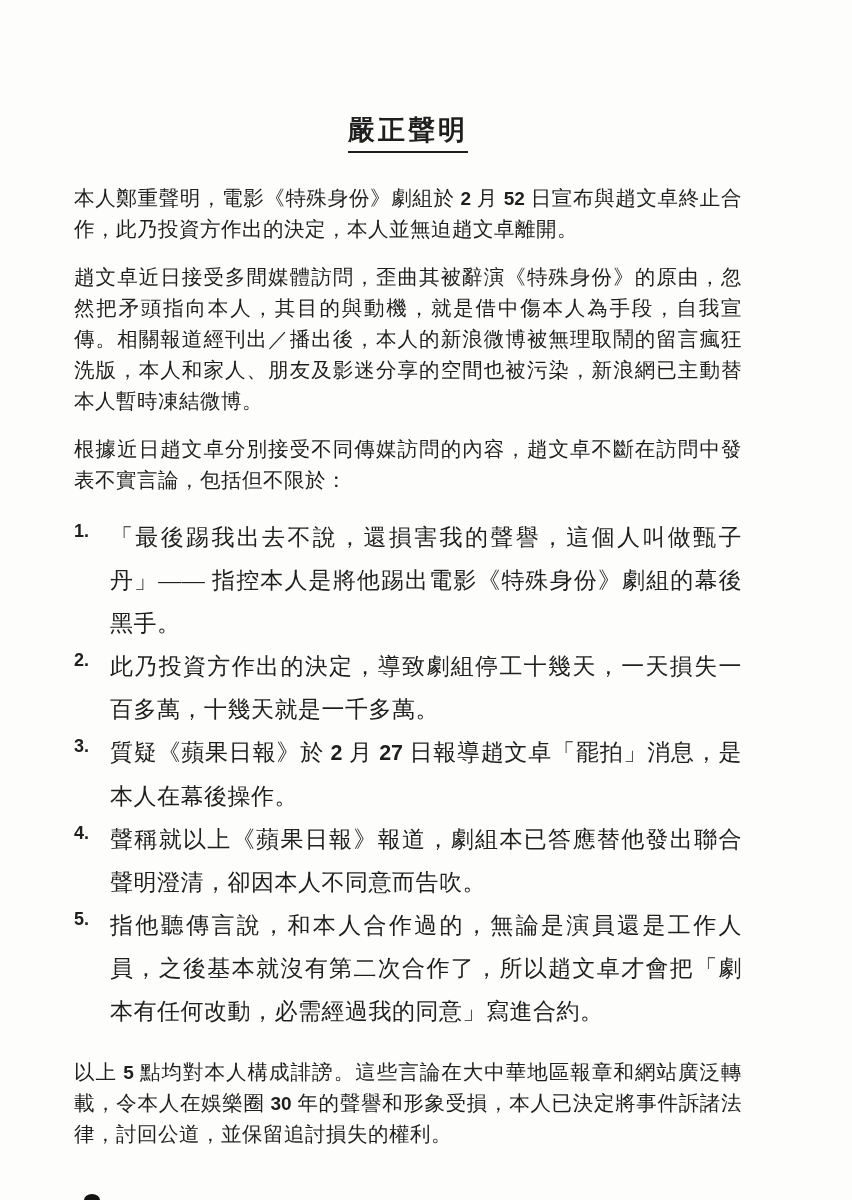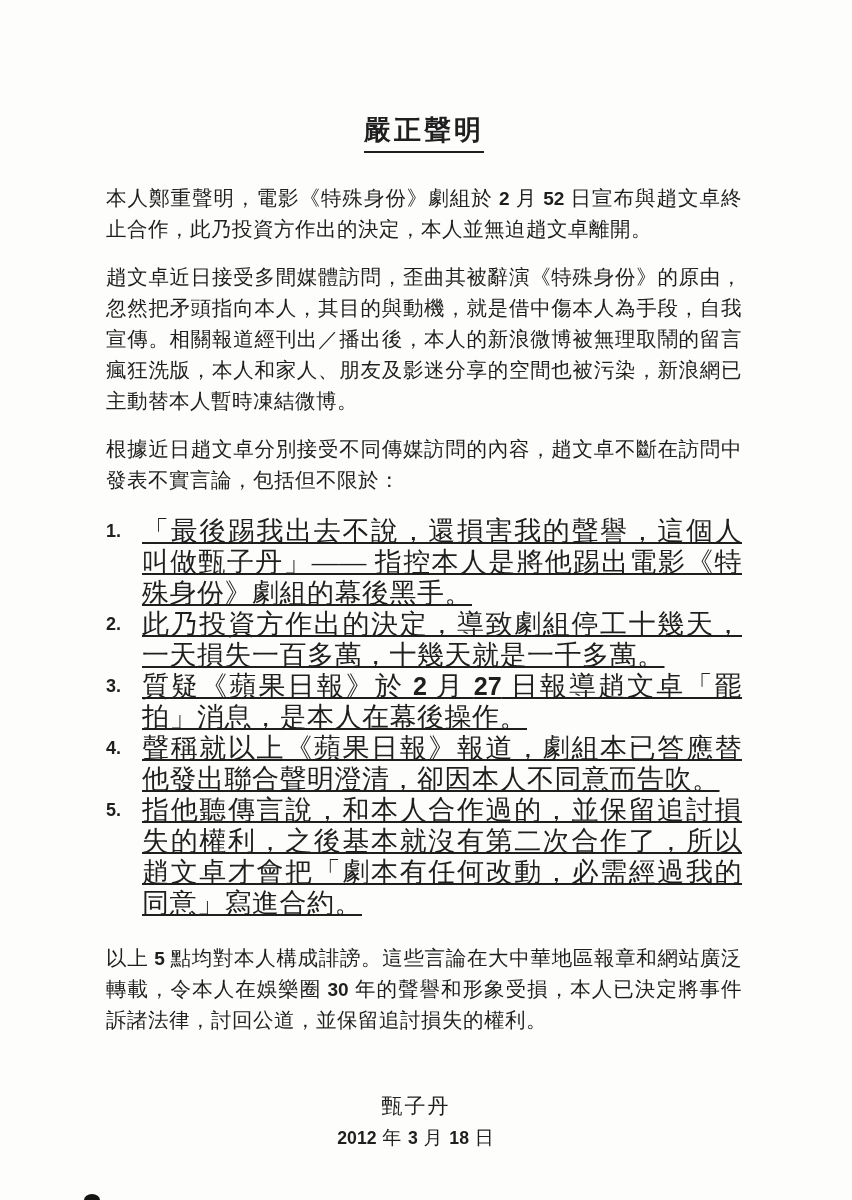--- a/index.html
+++ b/index.html
@@ -10,21 +10,21 @@
   .page {
     position: relative;
     width: 852px;
     height: 1200px;
     margin: 0 auto;
     background: #fdfdfc;
     color: #1f1f1f;
     font-family: "Liberation Serif", "DejaVu Serif", serif;
     overflow: hidden;
     box-sizing: border-box;
-    padding: 112px 110px 0 106px;
+    padding: 112px 110px 0 74px;
   }
   .title-wrap {
     text-align: center;
     margin: 0 0 30px 0;
   }
   .doc-title {
     display: inline-block;
     font-size: 27px;
     font-weight: bold;
     letter-spacing: 3px;
@@ -47,25 +47,24 @@
   }
   .list-num {
     flex: 0 0 36px;
     font-size: 18px;
     line-height: 31px;
     font-weight: bold;
     font-family: "Liberation Sans", "DejaVu Sans", sans-serif;
   }
   .list-text {
     flex: 1;
-    font-size: 27px;
-    line-height: 31px;
+    font-size: 23px;
+    line-height: 43px;
     text-align: justify;
     letter-spacing: 0.5px;
-    text-decoration: underline;
   }
   .closing {
     margin-top: 24px;
   }
   .sign-block {
     margin-top: 54px;
     text-align: center;
     padding-right: 16px;
   }
   .signature {
@@ -122,21 +121,21 @@
     <div class="list-item">
       <span class="list-num">3.</span>
       <span class="list-text">質疑《蘋果日報》於 <span class="num">2</span> 月 <span class="num">27</span> 日報導趙文卓「罷拍」消息，是本人在幕後操作。</span>
     </div>
     <div class="list-item">
       <span class="list-num">4.</span>
       <span class="list-text">聲稱就以上《蘋果日報》報道，劇組本已答應替他發出聯合聲明澄清，卻因本人不同意而告吹。</span>
     </div>
     <div class="list-item">
       <span class="list-num">5.</span>
-      <span class="list-text">指他聽傳言說，和本人合作過的，並保留追討損失的權利，之後基本就沒有第二次合作了，所以趙文卓才會把「劇本有任何改動，必需經過我的同意」寫進合約。</span>
+      <span class="list-text">指他聽傳言說，和本人合作過的，無論是演員還是工作人員，之後基本就沒有第二次合作了，所以趙文卓才會把「劇本有任何改動，必需經過我的同意」寫進合約。</span>
     </div>
   </div>
 
   <div class="para closing">以上 <span class="num">5</span> 點均對本人構成誹謗。這些言論在大中華地區報章和網站廣泛轉載，令本人在娛樂圈 <span class="num">30</span> 年的聲譽和形象受損，本人已決定將事件訴諸法律，討回公道，並保留追討損失的權利。</div>
 
   <div class="sign-block">
     <div class="signature">甄子丹</div>
     <div class="date-line"><span class="num">2012</span> 年 <span class="num">3</span> 月 <span class="num">18</span> 日</div>
   </div>
 

